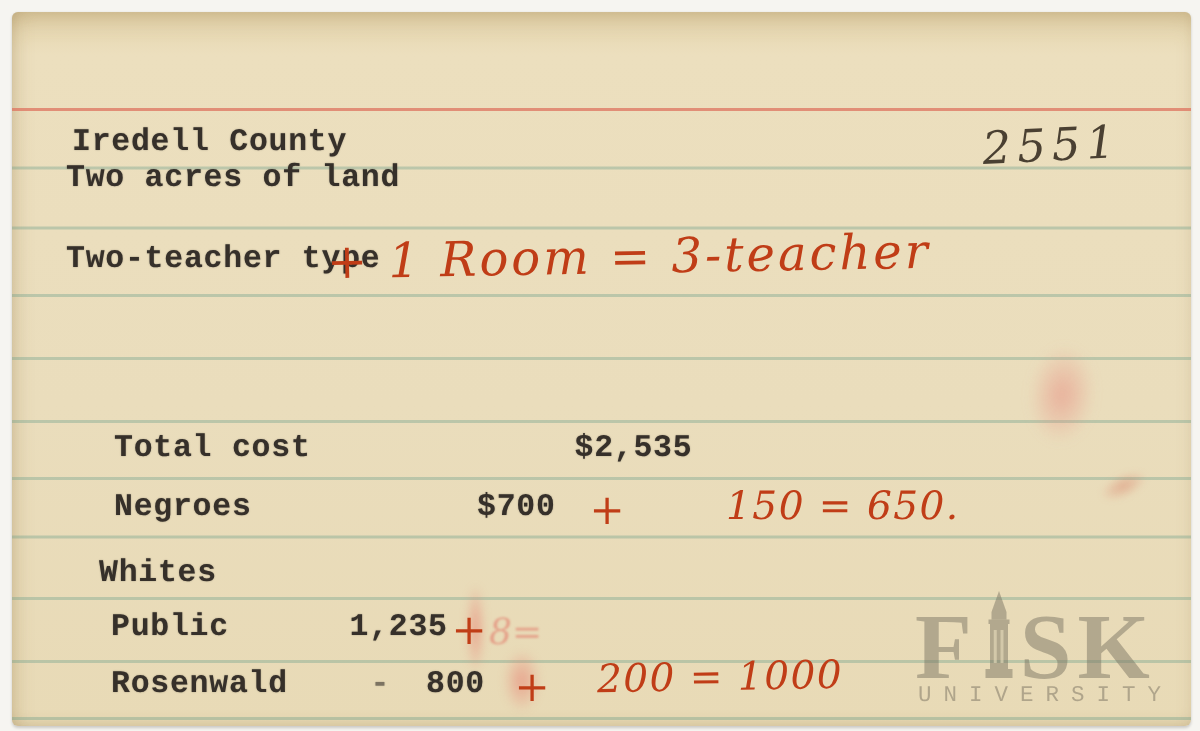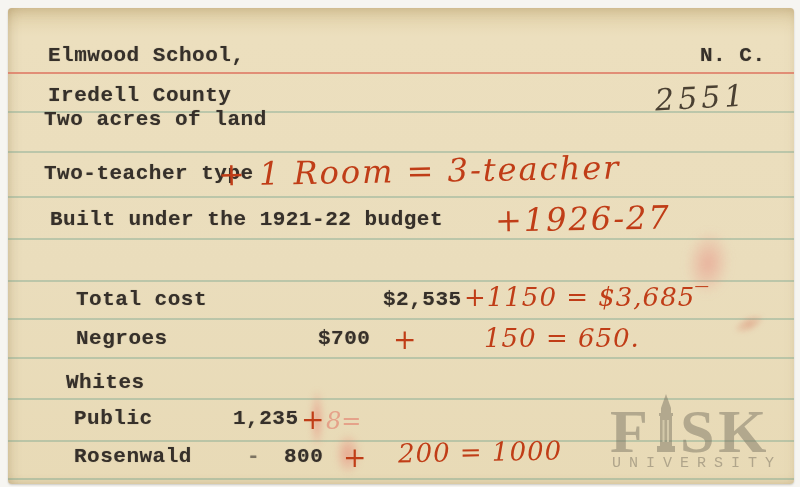--- a/index.html
+++ b/index.html
@@ -68,49 +68,40 @@
 
     <div class="blob" style="left:678px;top:222px;width:44px;height:66px;filter:blur(4px);
                 background:radial-gradient(ellipse at center,rgba(232,131,122,.5),rgba(232,131,122,0) 70%);transform:rotate(6deg)"></div>
     <div class="blob" style="left:724px;top:308px;width:34px;height:16px;filter:blur(2px);
                 background:radial-gradient(ellipse at center,rgba(210,90,70,.35),rgba(210,90,70,0) 70%);transform:rotate(-25deg)"></div>
     <div class="blob" style="left:303px;top:382px;width:12px;height:58px;filter:blur(3px);
                 background:radial-gradient(ellipse at center,rgba(232,110,100,.55),rgba(232,110,100,0) 75%)"></div>
     <div class="blob" style="left:328px;top:426px;width:24px;height:40px;filter:blur(3px);
                 background:radial-gradient(ellipse at center,rgba(232,110,100,.5),rgba(232,110,100,0) 75%)"></div>
 
-    <div class="row" style="top:36px">
-      <span class="typed" style="left:40px">Elmwood School,</span>
-      <span class="typed" style="left:692px">N. C.</span>
-    </div>
 
     <div class="row" style="top:76px">
       <span class="typed" style="left:40px">Iredell County</span>
       <span class="pencil" style="left:647px;top:-4px">2551</span>
     </div>
 
     <div class="row" style="top:100px">
       <span class="typed" style="left:36px">Two acres of land</span>
     </div>
 
     <div class="row" style="top:154px">
       <span class="typed" style="left:36px">Two-teacher type</span>
       <span class="hand hand-lg" style="left:210px;top:-10px;transform:rotate(-1deg)">+ 1 Room = 3-teacher</span>
     </div>
 
-    <div class="row" style="top:200px">
-      <span class="typed" style="left:42px">Built under the 1921-22 budget</span>
-      <span class="hand hand-lg" style="left:487px;top:-8px;transform:rotate(-1deg)">+1926-27</span>
-    </div>
 
 
     <div class="row" style="top:280px">
       <span class="typed" style="left:68px">Total cost</span>
       <span class="typed" style="left:375px">$2,535</span>
-      <span class="hand hand-md" style="left:456px;top:-6px">+1150 = $3,685‾</span>
     </div>
 
     <div class="row" style="top:319px">
       <span class="typed" style="left:68px">Negroes</span>
       <span class="typed" style="left:310px">$700</span>
       <span class="hand hand-plus" style="left:385px;top:-4px">+</span>
       <span class="hand hand-md" style="left:476px;top:-4px">150 = 650.</span>
     </div>
 
     <div class="row" style="top:363px">

